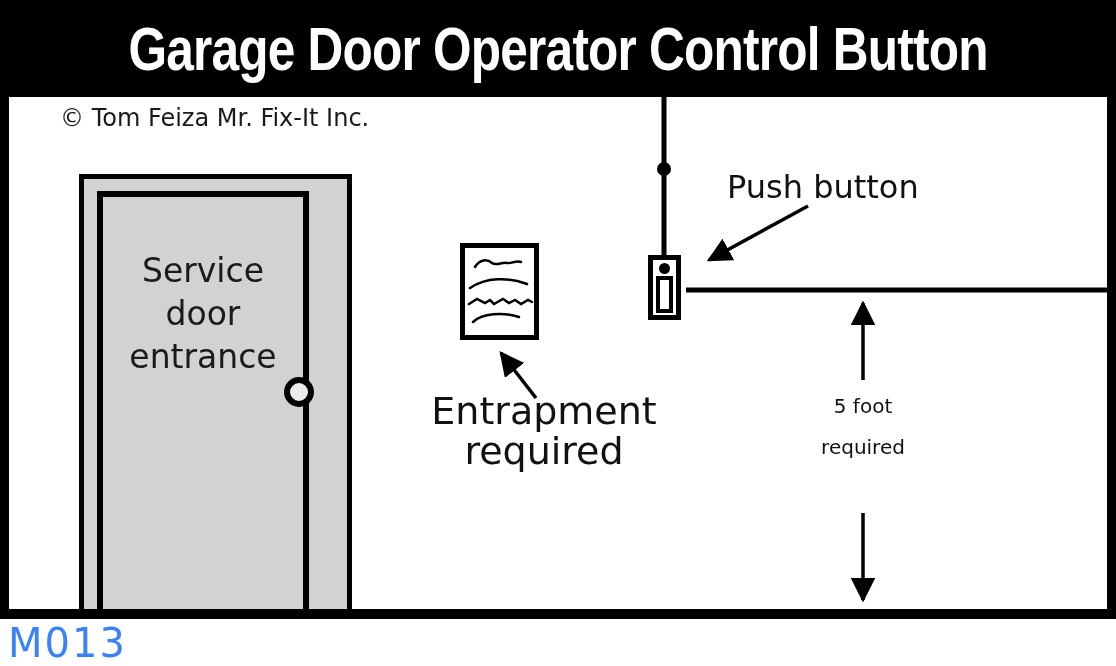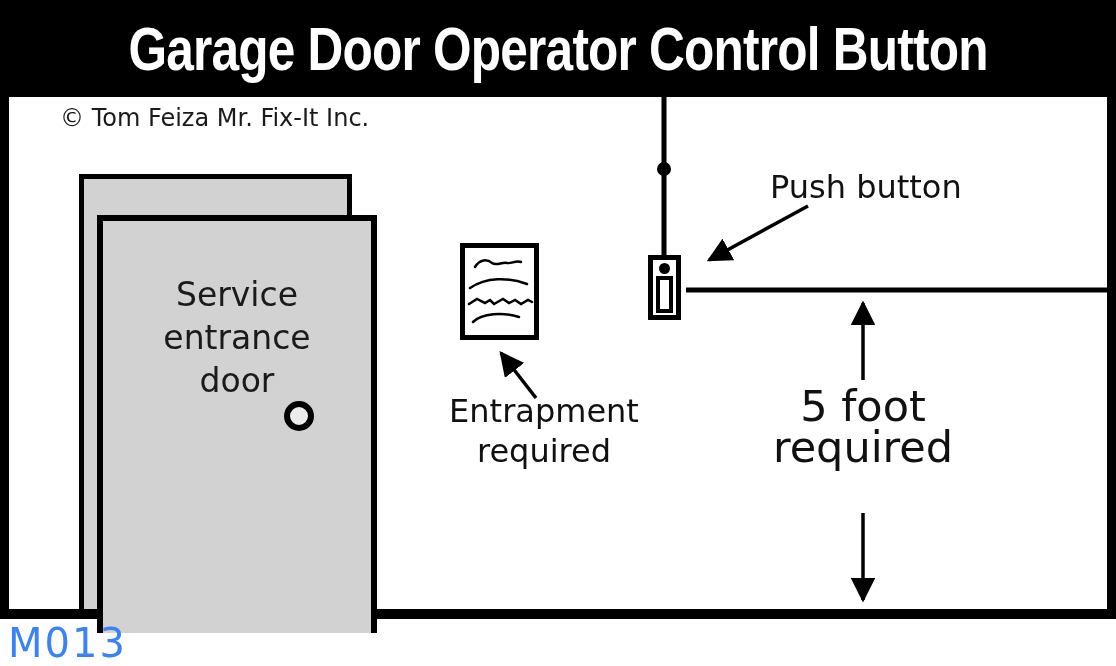--- a/index.html
+++ b/index.html
@@ -20,22 +20,22 @@
   .border-left  { position:absolute; left:0;     top:97px;  width:9px;    height:522px; background:#000; }
   .border-right { position:absolute; left:1107px;top:97px;  width:9px;    height:522px; background:#000; }
   .floor        { position:absolute; left:0;     top:609px; width:1116px; height:10px;  background:#000; }
   .copyright { position:absolute; left:12px; top:104px; font-size:24px; color:#1a1a1a;margin-left:48px; }
   
   .door-frame {
     position:absolute; left:79px; top:174px; width:273px; height:435px;
     background:#d2d2d2; border:5px solid #000; border-bottom:none; box-sizing:border-box;
   }
   .door-panel {
-    position:absolute; left:97px; top:191px; width:280px; height:418px;
-    background:#d2d2d2; border:6px solid #000; border-bottom:none; box-sizing:border-box;margin-top:24px;
+    position:absolute; left:97px; top:191px; width:212px; height:418px;
+    background:#d2d2d2; border:6px solid #000; border-bottom:none; box-sizing:border-box;
   }
   .door-text { position:absolute; left:0; right:0; top:52px; text-align:center;
                font-size:33px; line-height:43px; color:#1a1a1a; }
   .door-text span { display:block; }
   .knob {
     position:absolute; left:181px; top:180px; width:30px; height:30px; box-sizing:border-box;
     border:6px solid #000; border-radius:50%; background:#ececec;
   }
   
   .warning-label {
@@ -46,23 +46,23 @@
   .pushbutton {
     position:absolute; left:648px; top:255px; width:33px; height:65px;
     box-sizing:border-box; border:5px solid #000; background:#fff;
   }
   .pb-dot  { position:absolute; left:6px; top:3px;  width:11px; height:11px; border-radius:50%; background:#000; }
   .pb-rect { position:absolute; left:3px; top:16px; width:17px; height:37px; box-sizing:border-box;
              border:4px solid #000; background:#fff; }
   
   .anno { position:absolute; text-align:center; color:#111; }
   .anno span { display:block; }
-  .entrap-text    { left:424px; top:391px; width:240px; font-size:32px; line-height:40px; }
-  .pb-text        { left:770px; top:168px; font-size:32px; white-space:nowrap; }
-  .clearance-text { left:768px; top:386px; width:190px; font-size:43px; line-height:41px; }
+  .entrap-text    { left:424px; top:391px; width:240px; font-size:38px; line-height:40px; }
+  .pb-text        { left:727px; top:168px; font-size:32px; white-space:nowrap; }
+  .clearance-text { left:768px; top:386px; width:190px; font-size:20px; line-height:41px; }
   .figure-id { position:absolute; left:8px; top:620px; font-size:40px; letter-spacing:2px; color:#3b82f6; }
   
   .overlay { position:absolute; left:0; top:0; pointer-events:none; }
 </style>
 </head>
 <body>
 
 <div class="canvas">
 
   <div class="header">
@@ -72,22 +72,22 @@
   <div class="border-left"></div>
   <div class="border-right"></div>
   <div class="floor"></div>
 
   <div class="copyright">© Tom Feiza Mr. Fix-It Inc.</div>
 
   <div class="door-frame"></div>
   <div class="door-panel">
     <div class="door-text">
       <span>Service</span>
+      <span>door</span>
       <span>entrance</span>
-      <span>door</span>
     </div>
     <div class="knob"></div>
   </div>
 
   <div class="warning-label"></div>
 
   <div class="pushbutton">
     <div class="pb-dot"></div>
     <div class="pb-rect"></div>
   </div>

